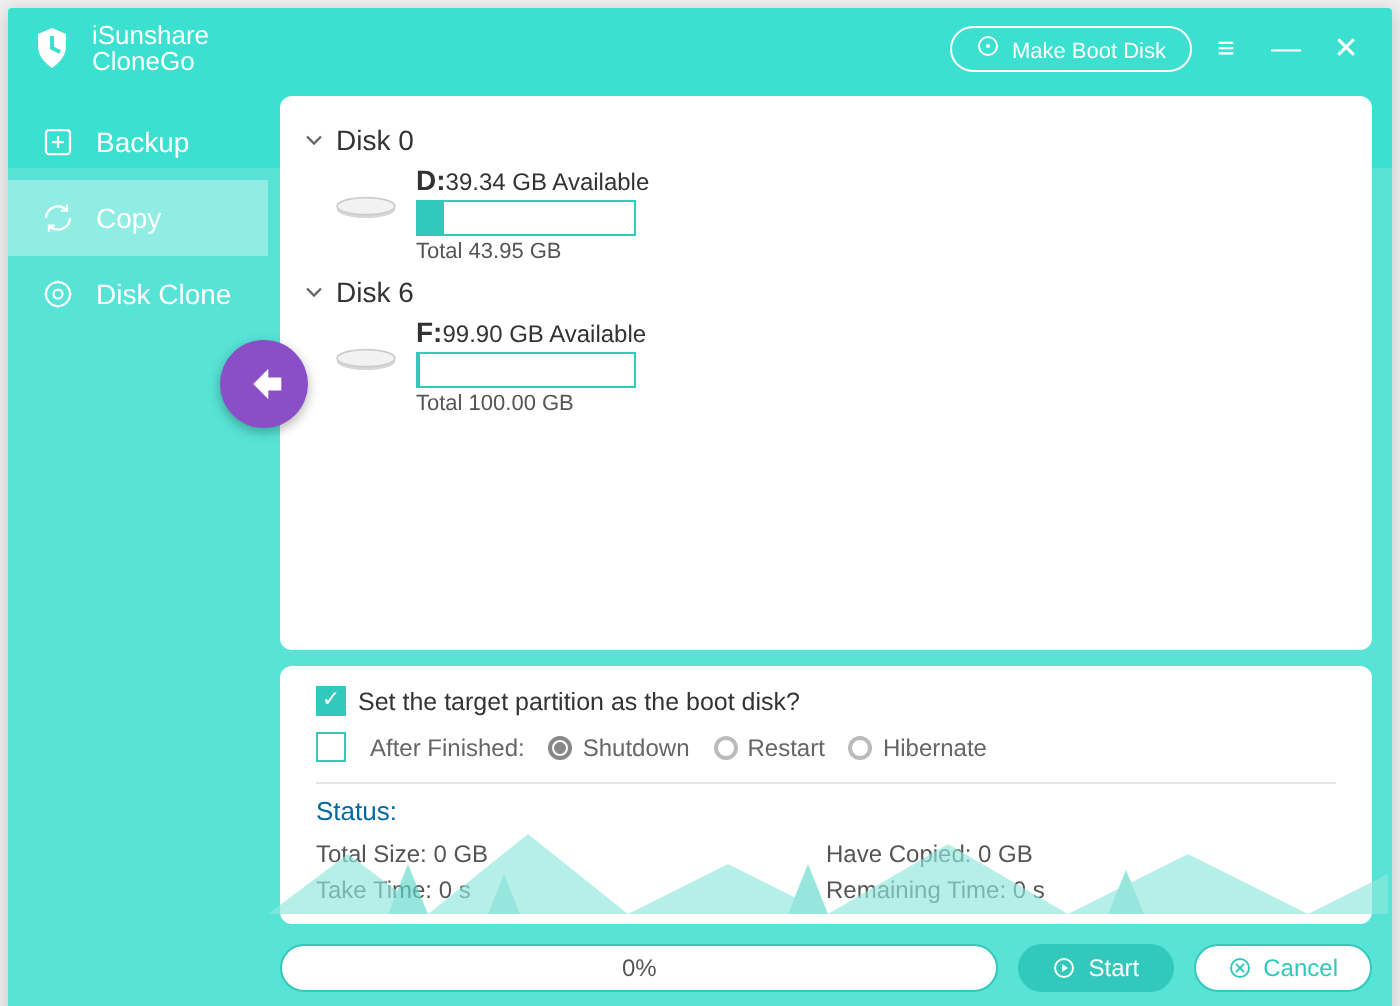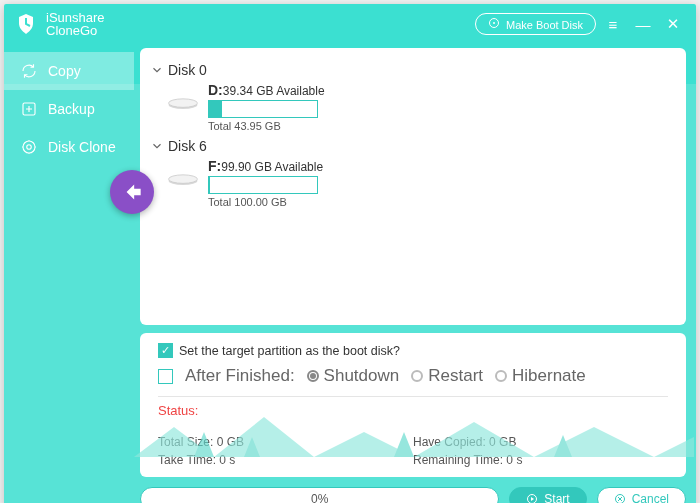--- a/index.html
+++ b/index.html
@@ -38,25 +38,25 @@
   .check-row{display:flex;align-items:center;gap:6px;font-size:12.5px;color:#333;margin-bottom:8px}
   .checkbox{width:15px;height:15px;border:1px solid #33c8bc;display:inline-flex;align-items:center;justify-content:center;cursor:pointer}
   .checkbox.checked{background:#33c8bc}
   .checkbox.checked::after{content:"✓";color:#fff;font-size:11px;line-height:1}
   .sel-row{display:flex;align-items:center;gap:10px;font-size:12.5px;color:#333;margin-bottom:10px}
   .dropdown{border:1px solid #ccc;border-radius:3px;padding:3px 24px 3px 10px;font-size:12px;position:relative;min-width:72px;cursor:pointer;color:#555}
   .dropdown::after{content:"⌄";position:absolute;right:6px;top:1px;color:#999;font-size:13px}
   .radio{width:12px;height:12px;border:2px solid #bbb;border-radius:50%;display:inline-block;vertical-align:middle;margin-right:3px;cursor:pointer}
   .radio.checked{border-color:#888}
   .radio.checked::after{content:"";display:block;width:6px;height:6px;background:#888;border-radius:50%;margin:1px}
-  .after-row{display:flex;align-items:center;gap:12px;font-size:17px;color:#666;margin-bottom:10px}
+  .after-row{display:flex;align-items:center;gap:12px;font-size:12px;color:#666;margin-bottom:10px}
   .after-row .lbl{display:flex;align-items:center;gap:2px;cursor:pointer}
   hr.sep{border:none;border-top:1px solid #e5e5e5;margin:6px 0}
   .status-grid{display:grid;grid-template-columns:1fr 1fr;font-size:12px;color:#555;row-gap:4px}
-  .status-title{font-size:13px;color:#ef4444;margin-bottom:13px;grid-column:1/-1}
+  .status-title{font-size:13px;color:#0369a1;margin-bottom:3px;grid-column:1/-1}
   .footer{display:flex;align-items:center;gap:10px;margin-top:10px}
   .progress{flex:1;height:24px;border:1px solid #33c8bc;border-radius:12px;position:relative;background:#fff}
   .progress-label{position:absolute;left:50%;top:50%;transform:translate(-50%,-50%);font-size:12px;color:#555}
   .pill-btn{border:1.5px solid #33c8bc;color:#33c8bc;background:#fff;border-radius:14px;padding:4px 16px;font-size:12px;cursor:pointer;display:flex;align-items:center;gap:6px}
   .pill-btn.primary{background:#33c8bc;color:#fff}
   .pill-btn svg{width:12px;height:12px}
   
   .landscape{position:absolute;left:0;right:0;bottom:50px;height:60px;pointer-events:none;opacity:.65}
 </style>
 </head>
@@ -91,36 +91,36 @@
         </div>
       <div class="win-btn">
           <span>✕</span>
         </div>
     </div>
   </div>
 
   <div class="content">
 
     <div class="sidebar">
+      <div class="side-item">
+        <span class="side-ico">
+            <svg viewBox="0 0 24 24">
+              <rect x="4" y="4" width="16" height="16" rx="2"></rect>
+              <path d="M12 8v8M8 12h8"></path>
+            </svg>
+          </span>
+        <span>Backup</span>
+      </div>
       <div class="side-item active">
         <span class="side-ico">
             <svg viewBox="0 0 24 24">
               <path d="M4 12a8 8 0 0 1 14-5M20 12a8 8 0 0 1-14 5M18 3v4h-4M6 21v-4h4"></path>
             </svg>
           </span>
         <span>Copy</span>
-      </div>
-      <div class="side-item">
-        <span class="side-ico">
-            <svg viewBox="0 0 24 24">
-              <rect x="4" y="4" width="16" height="16" rx="2"></rect>
-              <path d="M12 8v8M8 12h8"></path>
-            </svg>
-          </span>
-        <span>Backup</span>
       </div>
       <div class="side-item">
         <span class="side-ico">
             <svg viewBox="0 0 24 24">
               <circle cx="12" cy="12" r="8"></circle>
               <circle cx="12" cy="12" r="3"></circle>
               <path d="M12 4v-1M12 21v-1M4 12h-1M21 12h-1"></path>
             </svg>
           </span>
         <span>Disk Clone</span>

